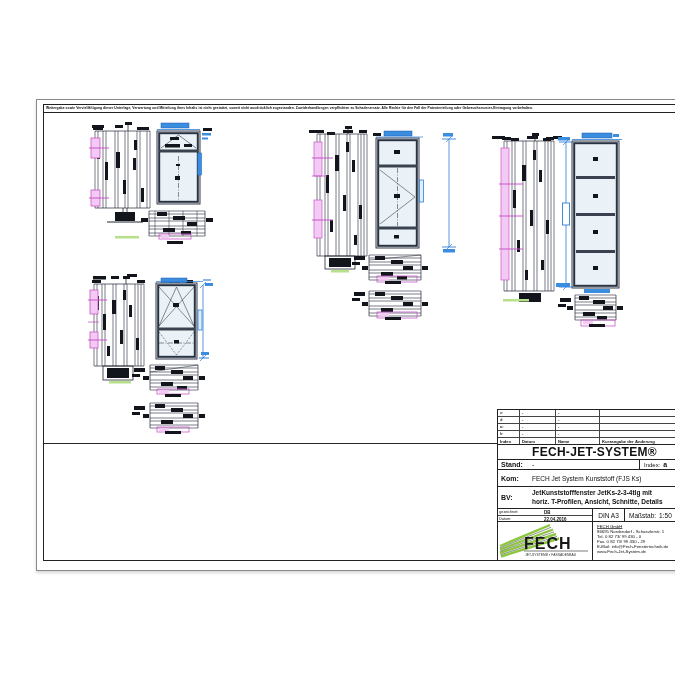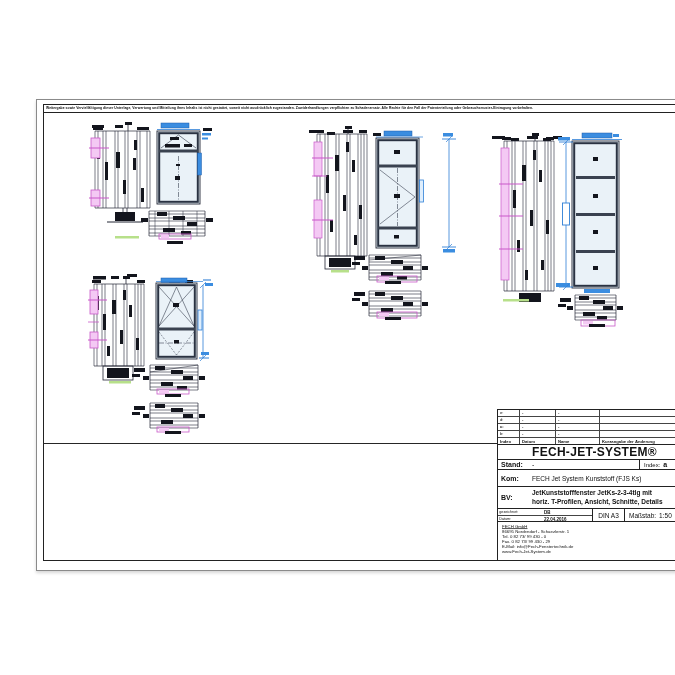--- a/index.html
+++ b/index.html
@@ -599,20 +599,34 @@
           </div>
         </div>
         <div class="din">DIN A3</div>
         <div class="mass">
           <span>Maßstab:</span>
           <span>1:50</span>
         </div>
       </div>
 
       <div class="tb-row logo-row">
+        <div class="logo-cell">
+          <svg width="93" height="37" viewBox="0 0 93 37">
+            <line x1="2" y1="24" x2="52" y2="3" stroke="#8cc63f" stroke-width="2.4"></line>
+            <line x1="2" y1="27.5" x2="55" y2="7.5" stroke="#8cc63f" stroke-width="2.4"></line>
+            <line x1="2" y1="31" x2="58" y2="12" stroke="#8cc63f" stroke-width="2.4"></line>
+            <line x1="3" y1="34.5" x2="61" y2="16.5" stroke="#8cc63f" stroke-width="2.4"></line>
+            <line x1="2" y1="25.8" x2="53" y2="5.3" stroke="#222" stroke-width=".5"></line>
+            <line x1="2" y1="29.3" x2="56" y2="9.8" stroke="#222" stroke-width=".5"></line>
+            <line x1="2.5" y1="32.8" x2="59" y2="14.3" stroke="#222" stroke-width=".5"></line>
+            <text x="26" y="27" font-family="Liberation Sans, sans-serif" font-size="16" font-weight="700" fill="#161616" letter-spacing="1">FECH</text>
+            <line x1="26" y1="29" x2="90" y2="29" stroke="#222" stroke-width=".6"></line>
+            <text x="27" y="33.5" font-family="Liberation Sans, sans-serif" font-size="3.4" fill="#333">JET-SYSTEME ▪ FASSADENBAU</text>
+          </svg>
+        </div>
         <div class="addr">
           <div class="addr-in">
             <span class="co" style="display:block">FECH GmbH</span>
             <span style="display:block">86695 Nordendorf - Schaezlerstr. 1</span>
             <span style="display:block">Tel. 0 82 73/ 99 430 - 0</span>
             <span style="display:block">Fax. 0 82 73/ 99 430 - 29</span>
             <span style="display:block">E-Mail: info@Fech-Fenstertechnik.de</span>
             <span style="display:block">www.Fech-Jet-System.de</span>
           </div>
         </div>

